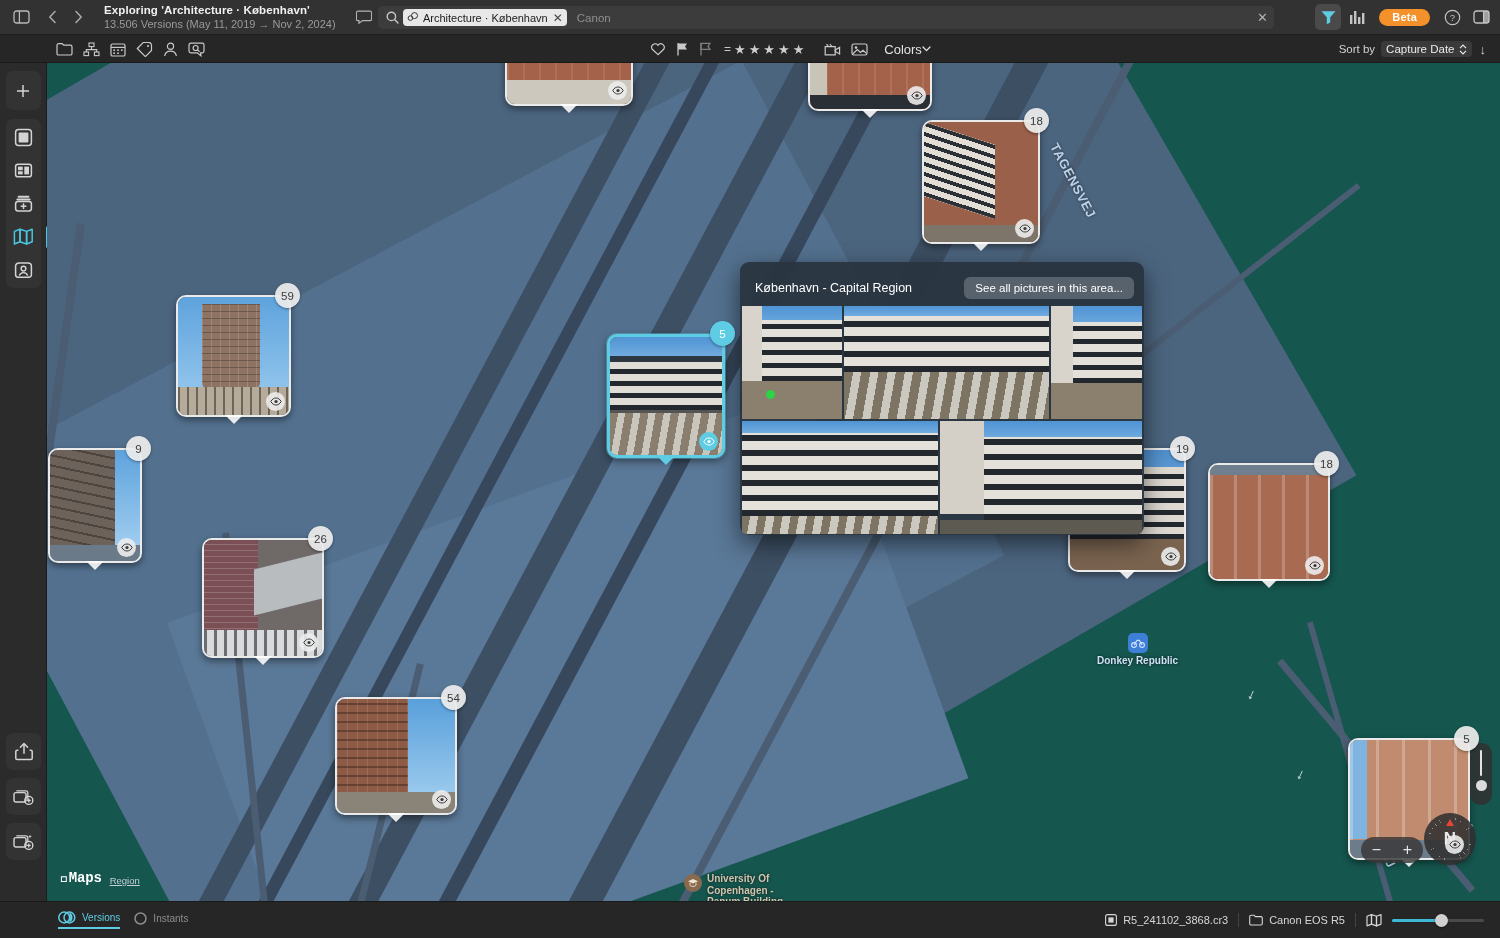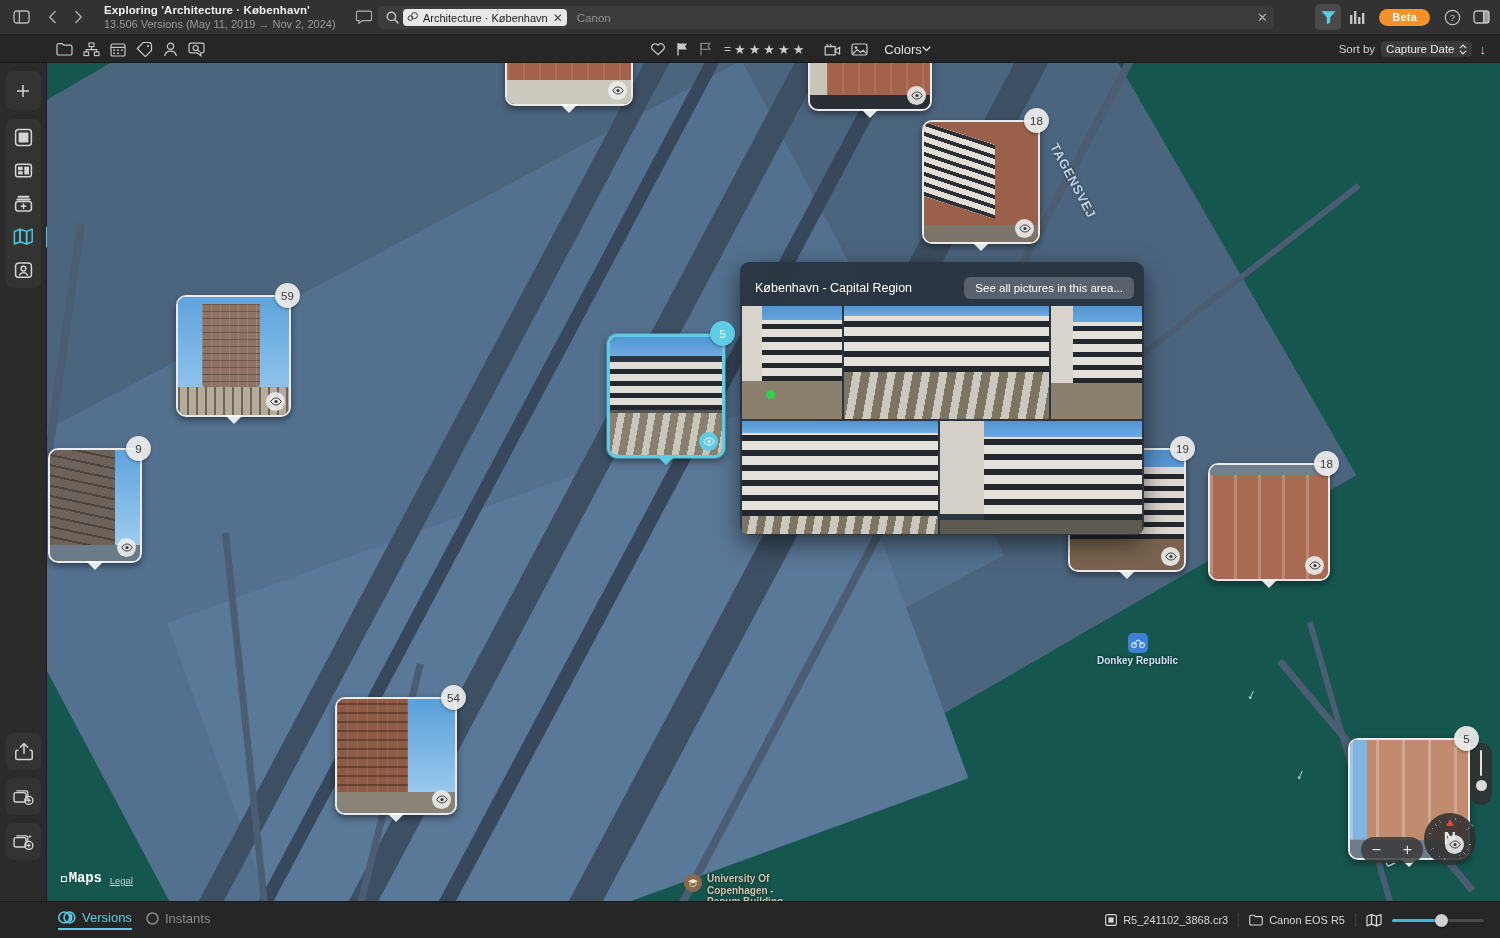--- a/index.html
+++ b/index.html
@@ -232,21 +232,21 @@
   .maps-attr { position: absolute; left: 13px; bottom: 14px; display:flex; align-items:flex-end; gap: 8px; }
   .maps-logo { color:#fff; font-size: 14px; font-weight: bold; letter-spacing:-.2px;font-family:Liberation Mono, monospace; }
   .legal { color:#c4cfd8; font-size: 9.5px; text-decoration: underline; padding-bottom:1px;}
 
   
   .statusbar {
     position:absolute; left:0; bottom:0; width:1500px; height: 37px; background:#262626;
     border-top: 1px solid #1a1a1a; display:flex; align-items:center;
   }
   .st-tabs { position:absolute; left: 58px; display:flex; align-items:center; gap: 14px; }
-  .st-tab { display:flex; align-items:center; gap:6px; font-size: 13px; color:#8c8c8c; padding-bottom: 3px;}
+  .st-tab { display:flex; align-items:center; gap:6px; font-size: 10px; color:#8c8c8c; padding-bottom: 3px;}
   .st-tab.active { color: #5ecde4; border-bottom: 2px solid #5ecde4; }
   .st-right { position:absolute; right: 16px; display:flex; align-items:center; gap: 10px; }
   .st-item { display:flex; align-items:center; gap: 6px; color:#d6d6d6; font-size: 11px; }
   .st-div { width:1px; height: 14px; background:#444; }
   .slider { width: 92px; height: 14px; display:flex; align-items:center; position:relative; }
   .slider .track { width:100%; height: 3px; border-radius:2px; background:#4a4a4a; }
   .slider .fill { position:absolute; left:0; height:3px; width: 52%; background:#3fb8d6; border-radius:2px;}
   .slider .knob { position:absolute; left: 47%; width: 13px; height: 13px; border-radius:50%; background:#d0d0d0;
      box-shadow: 0 1px 2px rgba(0,0,0,.5); }
 </style>
@@ -659,20 +659,40 @@
           <svg width="12" height="9" viewBox="0 0 12 9">
               <path d="M.8 4.5C2.2 2 4 1 6 1s3.8 1 5.2 3.5C9.8 7 8 8 6 8S2.2 7 .8 4.5Z" fill="none" stroke="#3a3a3a" stroke-width="1"></path>
               <circle cx="6" cy="4.5" r="1.6" fill="#3a3a3a"></circle>
             </svg>
         </div>
       </div>
       <div class="pin-tail" style="top:113px;"></div>
       <div class="pin-badge" style="right:-9px; top:-12px;">9</div>
     </div>
 
+    <div class="pin" style="left:155px; top:475px;">
+      <div class="pin-card" style="width:122px;height:120px;">
+        <div class="bld">
+          <div style="position:absolute;inset:0;background:#6f6a68;"></div>
+          <div style="position:absolute;left:0;top:0;width:46%;bottom:18%;background:#7a4f55;
+                      background-image:repeating-linear-gradient(0deg,rgba(255,255,255,.18) 0 1px,transparent 1px 6px);"></div>
+          <div style="position:absolute;left:42%;top:18%;right:0;height:40%;background:#b9bcbe;transform:skewY(-14deg);"></div>
+          <div style="position:absolute;left:0;right:0;bottom:0;height:22%;background:#cfd2d4;
+                      background-image:repeating-linear-gradient(90deg,#6a6e72 0 3px,#d8dadc 3px 10px);"></div>
+        </div>
+        <div class="pin-eye">
+          <svg width="12" height="9" viewBox="0 0 12 9">
+              <path d="M.8 4.5C2.2 2 4 1 6 1s3.8 1 5.2 3.5C9.8 7 8 8 6 8S2.2 7 .8 4.5Z" fill="none" stroke="#3a3a3a" stroke-width="1"></path>
+              <circle cx="6" cy="4.5" r="1.6" fill="#3a3a3a"></circle>
+            </svg>
+        </div>
+      </div>
+      <div class="pin-tail" style="top:118px;"></div>
+      <div class="pin-badge" style="right:-9px; top:-12px;">26</div>
+    </div>
 
     <div class="pin" style="left:288px; top:634px;">
       <div class="pin-card" style="width:122px;height:118px;">
         <div class="bld">
           <div style="position:absolute;inset:0;background:linear-gradient(#59a0db,#a7d2f1);"></div>
           <div style="position:absolute;left:0;top:0;width:60%;bottom:16%;background:#8d5a45;
                       background-image:repeating-linear-gradient(0deg,rgba(0,0,0,.28) 0 2px,transparent 2px 9px),
                                        repeating-linear-gradient(90deg,rgba(255,255,255,.12) 0 1px,transparent 1px 10px);"></div>
           <div style="position:absolute;left:0;right:0;bottom:0;height:18%;background:#8a8378;"></div>
         </div>
@@ -859,21 +879,21 @@
     </div>
     <div class="pitch">
       <span class="bar"></span>
       <span class="knob"></span>
     </div>
 
     <div class="maps-attr">
       <div class="maps-logo">
         <span style="font-size:15px;"></span><span>Maps</span>
       </div>
-      <div class="legal">Legal</div>
+      <div class="legal">Region</div>
     </div>
   </div>
 
   <div class="statusbar">
     <div class="st-tabs">
       <div class="st-tab active">
         <svg width="18" height="13" viewBox="0 0 18 13">
             <circle cx="6.2" cy="6.5" r="5.4" fill="none" stroke="currentColor" stroke-width="1.5"></circle>
             <path d="M11.4 1.6a5.4 5.4 0 0 1 0 9.8Z" fill="currentColor"></path>
             <circle cx="11.4" cy="6.5" r="5.4" fill="none" stroke="currentColor" stroke-width="1.5"></circle>

